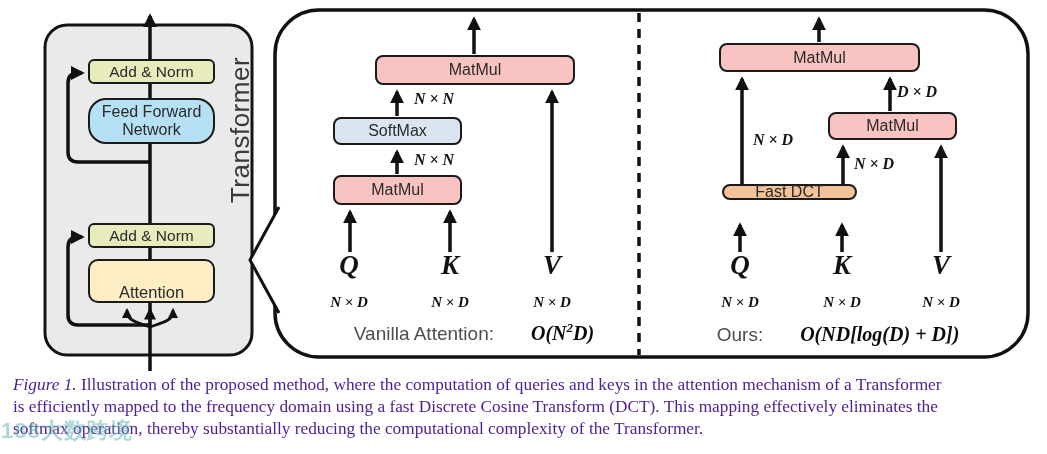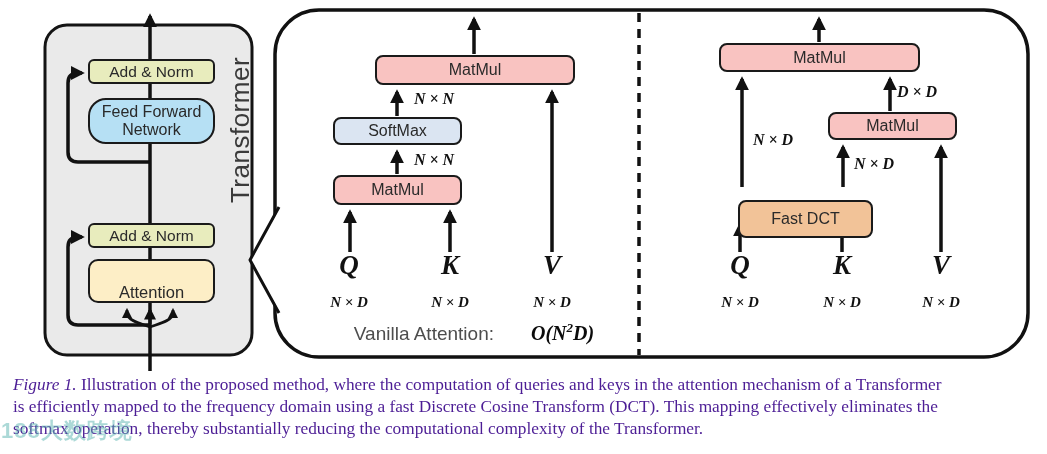--- a/index.html
+++ b/index.html
@@ -116,34 +116,38 @@
     <span class="formula-label">Vanilla Attention:</span>
     <span class="formula-math"><span>O(N</span><sup>2</sup><span>D)</span></span>
   </div>
 
   <div class="box" style="left:719px;top:43px;width:201px;height:29px;background:#f9c3c1;">
     <span>MatMul</span>
   </div>
   <div class="box" style="left:828px;top:112px;width:129px;height:28px;background:#f9c3c1;">
     <span>MatMul</span>
   </div>
-  <div class="box" style="left:722px;top:200px;width:135px;height:38px;background:#f2c398;margin-left:16px;">
+  <div class="box" style="left:722px;top:184px;width:135px;height:16px;background:#f2c398;">
     <span>Fast DCT</span>
   </div>
   <div class="mathlab" style="left:888px;top:83px;width:58px;">D × D</div>
   <div class="mathlab" style="left:744px;top:131px;width:58px;">N × D</div>
   <div class="mathlab" style="left:845px;top:155px;width:58px;">N × D</div>
 
   <div class="qkv" style="left:715px;top:250px;">Q</div>
   <div class="qkv" style="left:817px;top:250px;">K</div>
   <div class="qkv" style="left:916px;top:250px;">V</div>
   <div class="dim" style="left:710px;top:294px;">N × D</div>
   <div class="dim" style="left:812px;top:294px;">N × D</div>
   <div class="dim" style="left:911px;top:294px;">N × D</div>
 
+  <div class="formula-row" style="left:660px;top:323px;width:356px;">
+    <span class="formula-label">Ours:</span>
+    <span class="formula-math">O(ND[log(D) + D])</span>
+  </div>
 
   <div id="caption">
     <div class="cap-line"><span class="fig-label">Figure 1.</span> <span>Illustration of the proposed method, where the computation of queries and keys in the attention mechanism of a Transformer</span></div>
     <div class="cap-line">is efficiently mapped to the frequency domain using a fast Discrete Cosine Transform (DCT). This mapping effectively eliminates the</div>
     <div class="cap-line">softmax operation, thereby substantially reducing the computational complexity of the Transformer.</div>
   </div>
 
   <div id="watermark">188大数跨境</div>
 
 </div>

